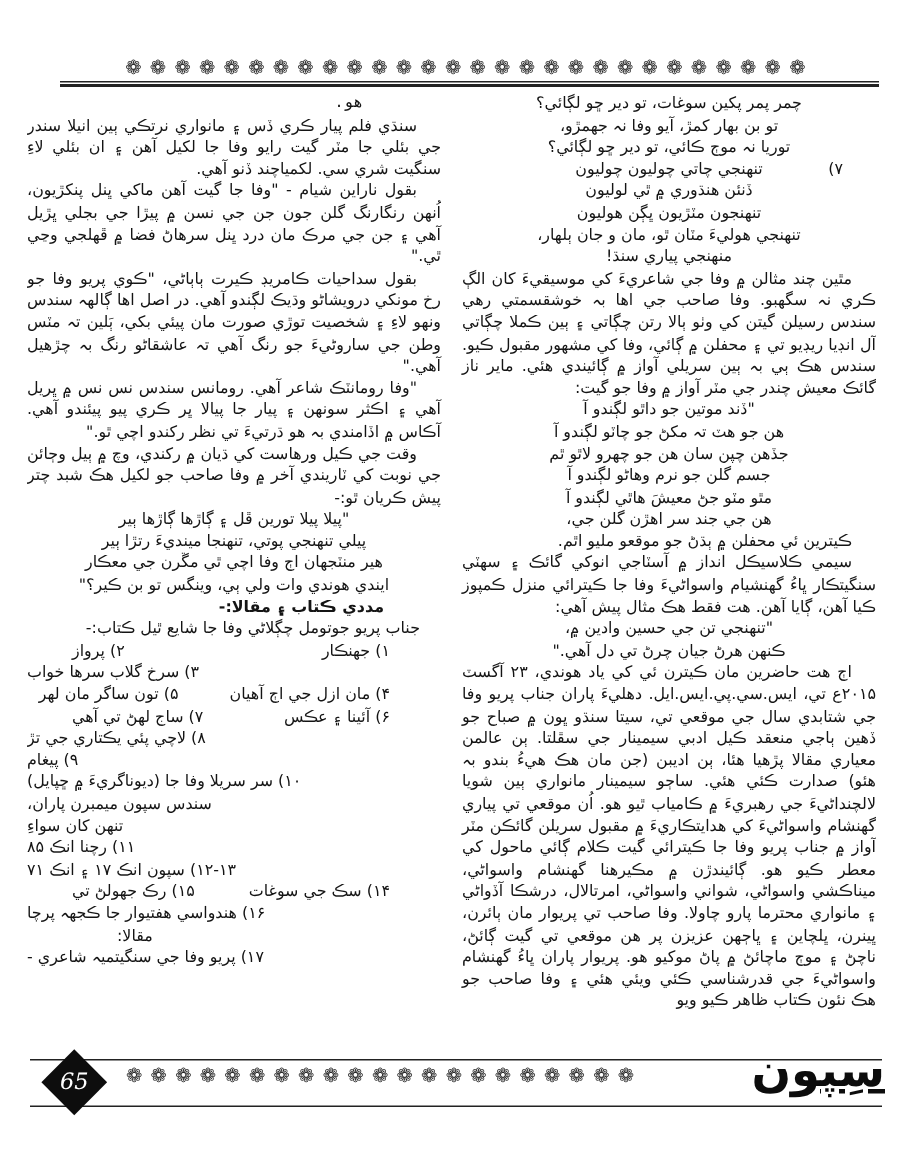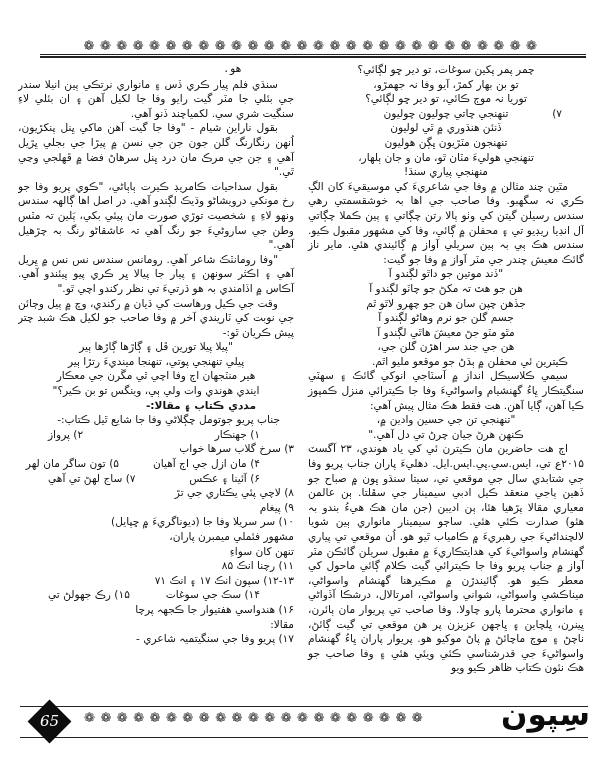--- a/index.html
+++ b/index.html
@@ -23,21 +23,21 @@
   }
   .col{width:276px;font-size:10.6px;line-height:14.6px;text-align:justify;}
   .para{margin:0;text-indent:16px;}
   .poem{text-align:center;margin:0;}
   .poem div{white-space:nowrap;}
   .indent-line{margin:0;padding-right:52px;font-family:Liberation Mono, monospace;}
   .list-item-7{position:relative;}
   .list-item-7 .marker{position:absolute;right:22px;top:0;}
   .heading-line{margin:0;padding-right:38px;font-weight:bold;}
   .intro-line{margin:0;text-indent:14px;}
-  .book-row{display:flex;justify-content:flex-start;gap:34px;white-space:nowrap;}
+  .book-row{display:flex;justify-content:flex-end;gap:34px;white-space:nowrap;}
   .book-row.two{justify-content:space-between;padding:0 34px 0 30px;}
   .book-row.solo-right{padding-left:60px;}
   
   .footer{position:absolute;top:700px;left:20px;right:12px;height:46px;direction:ltr;}
   .footer .rule-a{position:absolute;top:6px;left:0;right:0;border-top:1.6px solid #222;}
   .footer .rule-b{position:absolute;top:37px;left:0;right:0;border-top:1.6px solid #222;}
   .footer .flowers{
     position:absolute;left:64px;right:96px;top:10px;
     font-size:13px;letter-spacing:5.5px;color:#2a2a2a;white-space:nowrap;overflow:hidden;
   }
@@ -47,20 +47,21 @@
   }
   .diamond span{
     display:block;width:31px;height:31px;transform:rotate(-45deg);
     color:#fff;font-family:"DejaVu Serif",serif;font-style:italic;font-size:15px;
     line-height:31px;text-align:center;
   }
   .logo{
     position:absolute;right:-2px;top:-4px;direction:rtl;
     font-size:31px;font-weight:bold;letter-spacing:-1px;color:#0c0c0c;
     font-family:"DejaVu Sans",sans-serif;
+    text-decoration:underline;
   }
 </style>
 </head>
 <body>
 
 <div class="top-ornament">
   <div class="flower-row">❁❁❁❁❁❁❁❁❁❁❁❁❁❁❁❁❁❁❁❁❁❁❁❁❁❁❁❁</div>
   <div class="top-rules">
     <div class="rule-thin"></div>
     <div class="rule-thick"></div>
@@ -137,21 +138,21 @@
     <div class="book-row">
       <span>۸) لاچي پئي يڪتاري جي تڙ</span>
     </div>
     <div class="book-row">
       <span>۹) پيغام</span>
     </div>
     <div class="book-row">
       <span>۱۰) سر سريلا وفا جا (ديوناگريءَ ۾ ڇپايل)</span>
     </div>
     <div class="book-row">
-      <span>مشھور فئملي ميمبرن پاران،</span>
+      <span>سندس سپون ميمبرن پاران،</span>
     </div>
     <div class="book-row">
       <span>تنھن کان سواءِ</span>
     </div>
     <div class="book-row">
       <span>۱۱) رچنا انڪ ۸۵</span>
     </div>
     <div class="book-row">
       <span>۱۲-۱۳) سپون انڪ ۱۷ ۽ انڪ ۷۱</span>
     </div>

